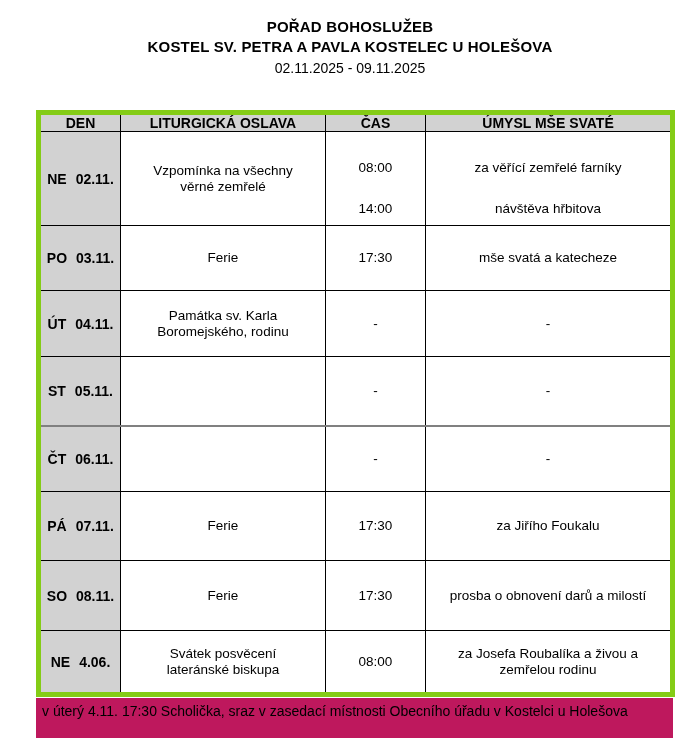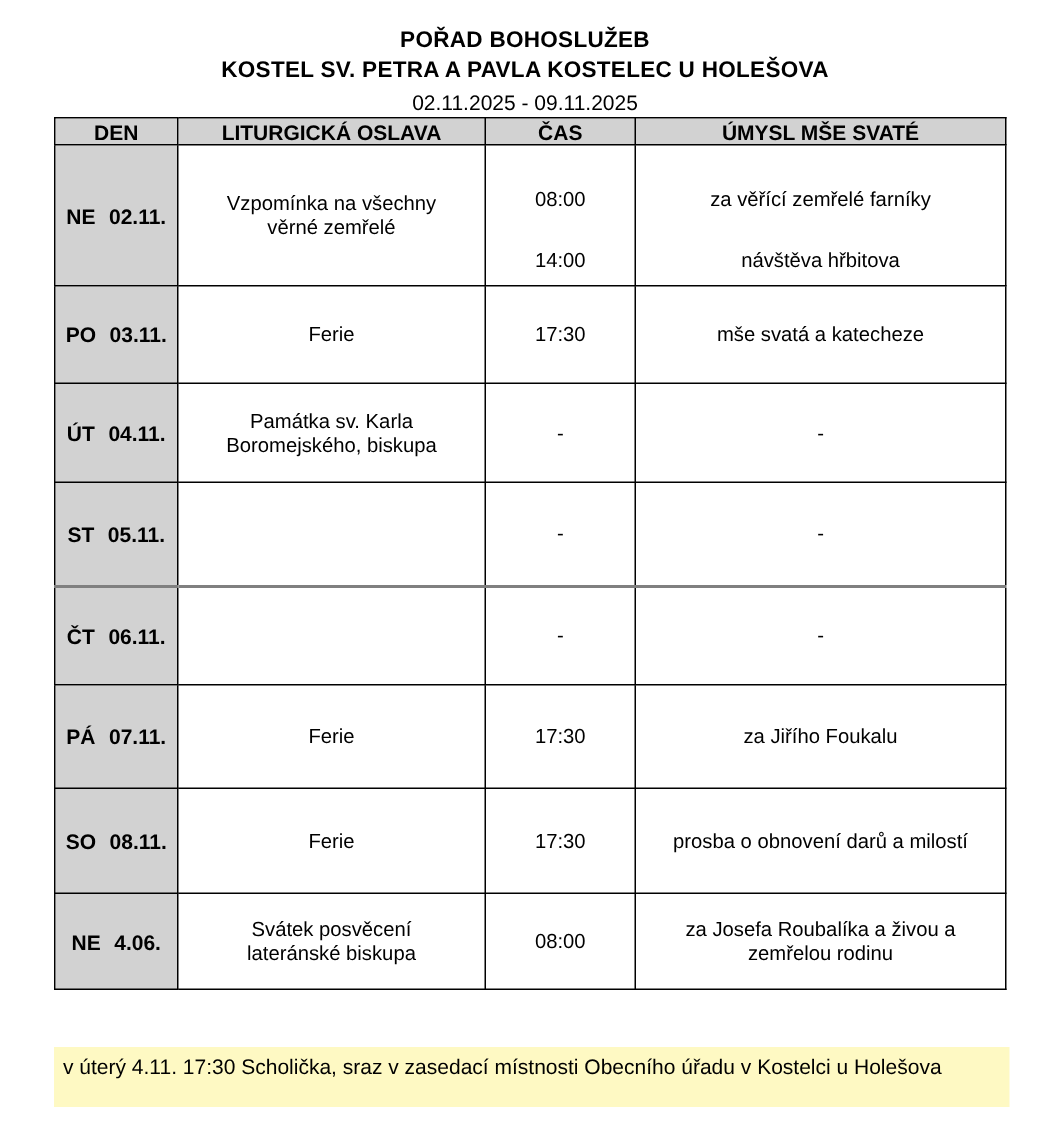--- a/index.html
+++ b/index.html
@@ -15,26 +15,26 @@
   }
 
   
   .title-block { position: absolute; top: 17px; left: 0; width: 700px; text-align: center; }
   .title-main { font-size: 15px; font-weight: 700; line-height: 20px; letter-spacing: 0.2px; }
   .title-date { font-size: 14px; font-weight: 400; line-height: 20px; margin-top: 1px; }
 
   
   table.schedule {
     position: absolute;
-    top: 78px;
+    top: 110px;
     left: 36px;
     width: 634px;
     table-layout: fixed;
     border-collapse: collapse;
-    border: 1px solid #84cc16;
+    border: 5px solid #84cc16;
   }
   .schedule th, .schedule td { border: 1px solid #000000; overflow: hidden; }
   .schedule thead th {
     height: 18px;
     background: #d2d2d2;
     font-size: 14px;
     font-weight: 700;
     text-align: center;
     padding: 0 2px;
   }
@@ -74,21 +74,21 @@
   td.stack .e1 { margin-top: 28px; }
   td.stack .e2 { margin-top: 25px; text-align: center; }
 
   
   .note {
     position: absolute;
     left: 36px;
     top: 698px;
     width: 637px;
     min-height: 40px;
-    background: #fef9c3;
+    background: #be185d;
     padding: 4px 40px 4px 6px;
     font-size: 14px;
     line-height: 19px;
     text-align: left;
   }
 </style>
 </head>
 <body>
 
 <div class="page">
@@ -137,21 +137,21 @@
         </td>
         <td class="lit-cell">Ferie</td>
         <td class="time-cell">17:30</td>
         <td class="int-cell">mše svatá a katecheze</td>
       </tr>
 
       <tr class="r3">
         <td class="day-cell">
           <span class="day">ÚT</span><span class="date">04.11.</span>
         </td>
-        <td class="lit-cell">Památka sv. Karla Boromejského, biskupa</td>
+        <td class="lit-cell">Památka sv. Karla Boromejského, rodinu</td>
         <td class="time-cell">-</td>
         <td class="int-cell">-</td>
       </tr>
 
       <tr class="r4">
         <td class="day-cell">
           <span class="day">ST</span><span class="date">05.11.</span>
         </td>
         <td class="lit-cell"></td>
         <td class="time-cell">-</td>

